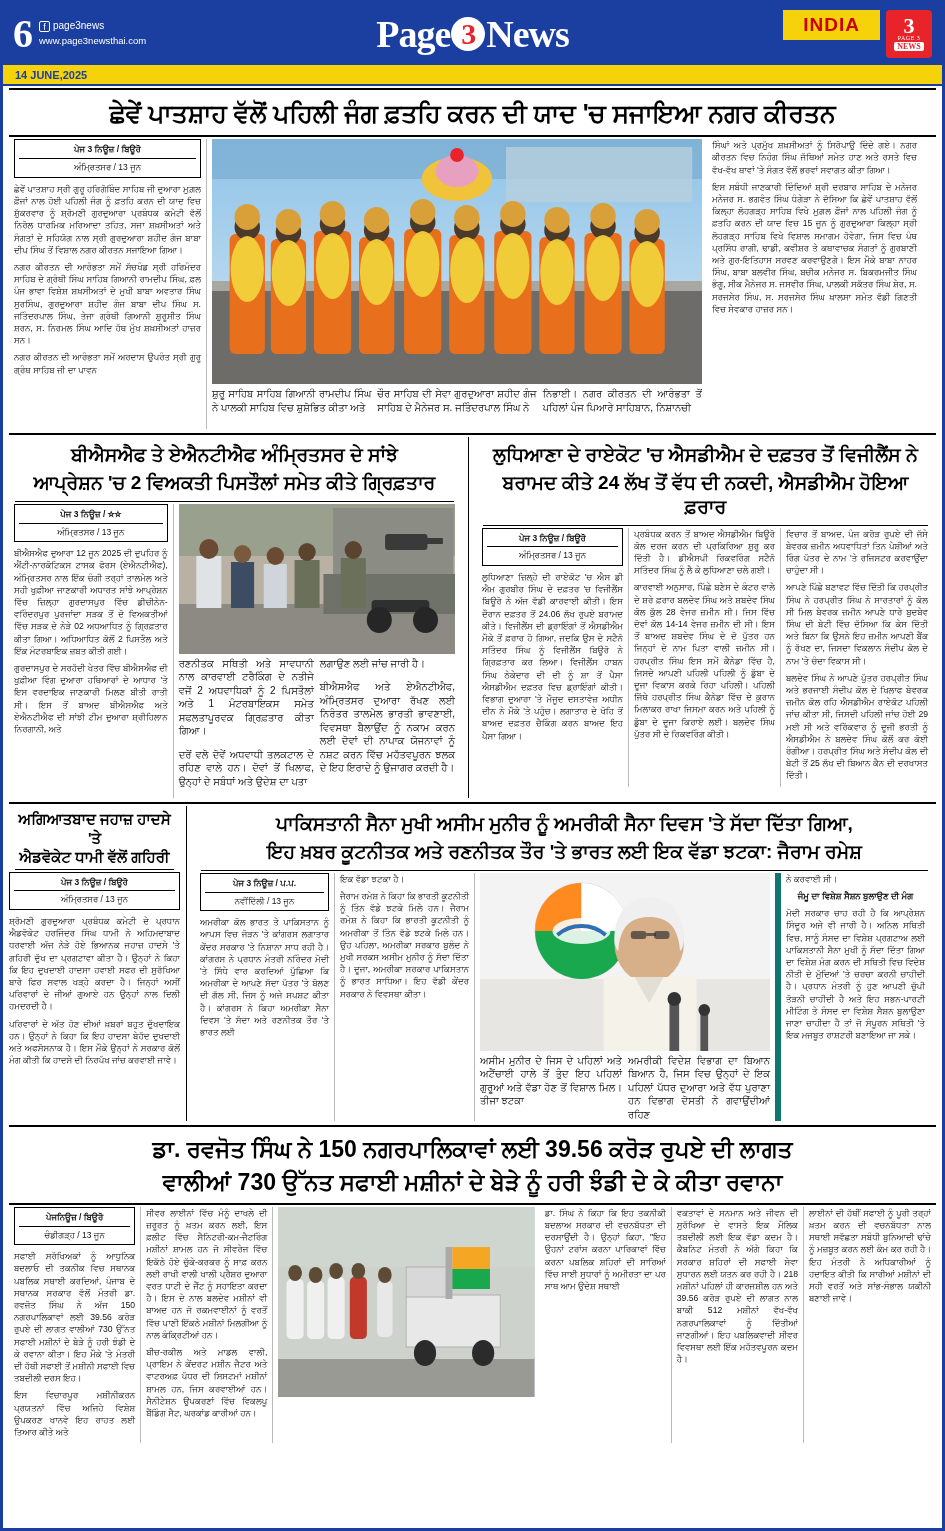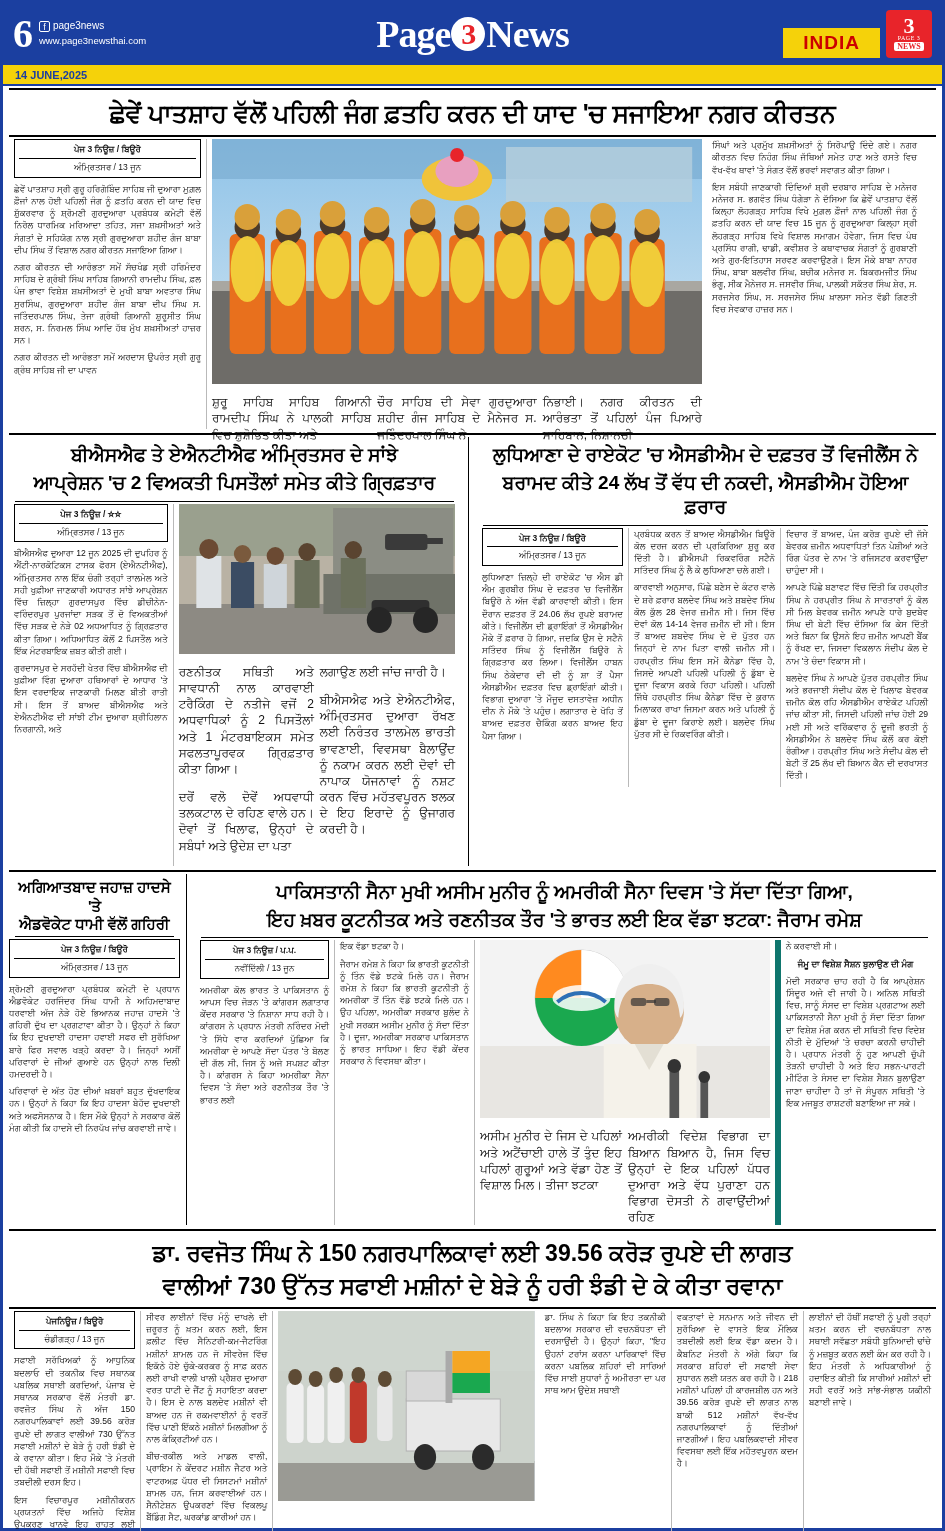--- a/index.html
+++ b/index.html
@@ -44,21 +44,21 @@
     font-family: "Liberation Serif", serif;
     font-size: 38px; font-weight: bold; color:#ffffff;
     letter-spacing: -1px;
     display:flex; align-items:center;
   }
   .logo .three {
     color:#e8242a; background:#fff; border-radius:50%;
     width:34px; height:34px; display:inline-flex; align-items:center; justify-content:center;
     font-size:30px; margin: 0 1px;
   }
-  .m-right { width: 230px; display:flex; justify-content:flex-end; align-items:flex-end; }
+  .m-right { width: 230px; display:flex; justify-content:flex-end; align-items:flex-start; }
   .india-box {
     background:#f5d20a; color:#c00; font-weight:bold; font-size:19px;
     padding: 4px 20px; margin-right:6px; letter-spacing:1px;
     font-family: "Liberation Sans", sans-serif;
   }
   .p3-badge {
     width:46px; height:48px; background:#e8242a; color:#fff; border-radius:4px;
     display:flex; flex-direction:column; align-items:center; justify-content:center;
     font-family:"Liberation Serif", serif;
   }
@@ -103,24 +103,24 @@
   .byline .b2 { border-top:1px solid #000; margin-top:2px; padding-top:2px; }
 
   p.body {
     font-size: 8.6px;
     line-height: 1.42;
     text-align: justify;
     margin: 0 0 5px 0;
     color:#111;
   }
   .caption {
-    font-size: 12px;
+    font-size: 10px;
     line-height:1.35;
     text-align: justify;
-    margin-top: 10px;
+    margin-top: 3px;
   }
 
   
   .photo { position:relative; overflow:hidden; background:#cfd8e3; }
   .photo svg { display:block; width:100%; height:100%; }
 </style>
 </head>
 <body>
 
 <div class="page">

